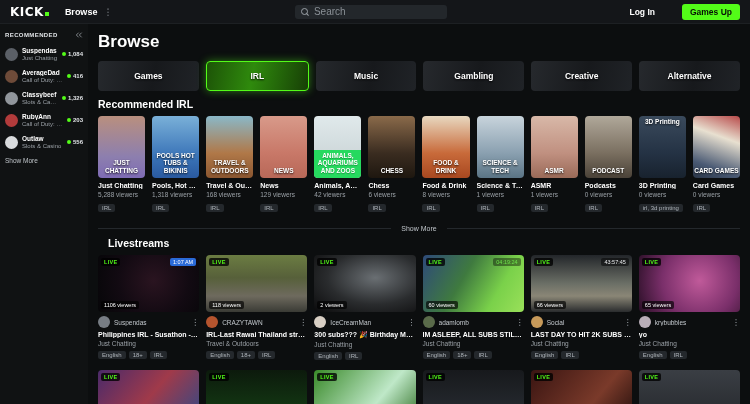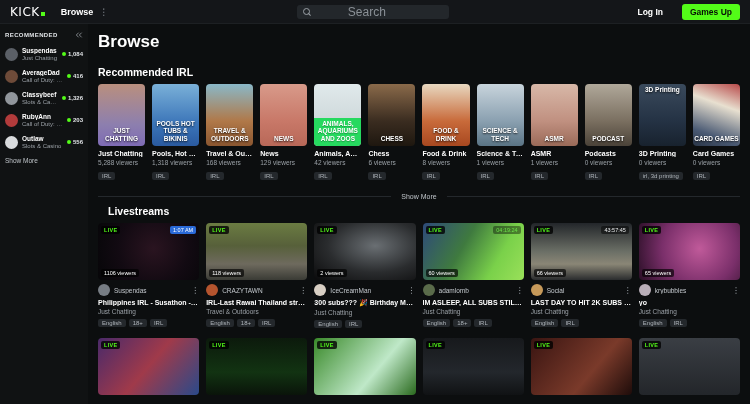--- a/index.html
+++ b/index.html
@@ -3,34 +3,34 @@
 <meta charset="utf-8">
 <style>
   * { margin:0; padding:0; box-sizing:border-box; }
   html,body { background:#000; }
   .page { width:750px; height:404px; background:#0c0e0f; color:#fff;
     font-family:"Liberation Sans",sans-serif; position:relative; overflow:hidden; }
 
   
   .navbar { position:absolute; top:0; left:0; right:0; height:24px; background:#141619;
     display:flex; align-items:center; padding:0 10px; z-index:9; border-bottom:1px solid #1d2023; }
-  .logo { font-family:"DejaVu Sans",sans-serif; font-weight:400; font-size:12px; letter-spacing:.5px; position:relative; }
+  .logo { font-family:"DejaVu Sans",sans-serif; font-weight:700; font-size:12px; letter-spacing:.5px; position:relative; }
   .logo i { display:inline-block; width:4px; height:4px; background:#53fc18; margin-left:1px; }
   .nav-browse { font-size:9px; font-weight:bold; margin-left:16px; cursor:pointer; }
   .nav-dots { color:#9aa0a6; font-size:9px; margin-left:6px; cursor:pointer; }
   .nav-center { flex:1; display:flex; justify-content:center; }
   .searchbox { width:152px; height:14px; background:#23272b; border-radius:3px;
     display:flex; align-items:center; padding:0 6px; gap:5px; }
   .mag { width:8px; height:8px; position:relative; flex:none; }
   .mag::before { content:""; position:absolute; width:5px; height:5px; border:1px solid #9aa0a6; border-radius:50%; top:0; left:0; }
   .mag::after { content:""; position:absolute; width:3px; height:1px; background:#9aa0a6; transform:rotate(45deg); top:6px; left:5px; }
   .searchbox input { background:transparent; border:none; outline:none; color:#cfd4d9;
-    font-size:12px; width:100%; font-family:"Liberation Sans",sans-serif;margin-left:32px; }
+    font-size:10px; width:100%; font-family:"Liberation Sans",sans-serif; }
   .searchbox input::placeholder { color:#8a9096; }
-  .nav-right { display:flex; align-items:center; gap:19px; }
+  .nav-right { display:flex; align-items:center; gap:27px; }
   .login { font-size:8.5px; font-weight:bold; cursor:pointer; }
   .signup { background:#53fc18; color:#081007; font-size:8.5px; font-weight:bold;
     padding:3px 8px; border-radius:3px; cursor:pointer; }
 
   
   .sidebar { position:absolute; top:24px; left:0; bottom:0; width:88px; background:#101213; padding:7px 5px; }
   .side-head { display:flex; justify-content:space-between; align-items:center; margin-bottom:8px; }
   .side-head span { color:#dfe2e5; font-size:6px; font-weight:bold; letter-spacing:.4px; text-transform:uppercase; }
   .chan { display:flex; align-items:center; gap:4px; margin-bottom:8px; cursor:pointer; }
   .chan-av { width:13px; height:13px; border-radius:50%; flex:none; }
@@ -45,21 +45,21 @@
   
   .main { position:absolute; top:24px; left:88px; right:0; bottom:0; padding:6px 10px; overflow:hidden; }
   .h1 { font-size:17px; font-weight:bold; margin:2px 0 9px; }
   .tiles { display:flex; gap:7px; }
   .tile { flex:1; height:30px; border-radius:4px; display:flex; align-items:center; justify-content:center;
     background:linear-gradient(100deg,#26292d,#17191c 55%,#202327); cursor:pointer; overflow:hidden; }
   .tile span { font-size:8.5px; font-weight:bold; text-shadow:0 1px 2px #000; }
   .tile.sel { background:linear-gradient(100deg,#1d5407,#2f8a0d 45%,#173f06);
     border:1px solid #53fc18; box-shadow:0 0 9px rgba(83,252,24,.45); }
 
-  .h2 { font-size:10.5px; font-weight:bold; margin:14px 0 6px; }
+  .h2 { font-size:10.5px; font-weight:bold; margin:7px 0 6px; }
   .cards { display:flex; gap:7px; }
   .card { flex:1; min-width:0; cursor:pointer; }
   .card-img { height:62px; border-radius:4px; position:relative; display:flex; flex-direction:column;
     justify-content:flex-end; overflow:hidden; }
   .card-img.topalign { justify-content:flex-start; }
   .card-ov { width:100%; text-align:center; font-size:6.5px; font-weight:bold; text-transform:uppercase;
     line-height:1.15; padding:2px 1px 4px; text-shadow:0 1px 2px rgba(0,0,0,.85); color:#fff; }
   .card-ov.band { background:#26d95f; text-shadow:0 1px 1px rgba(0,0,0,.3); }
   .card-name { font-size:7px; font-weight:bold; margin-top:4px; white-space:nowrap; overflow:hidden; text-overflow:ellipsis; }
   .card-views { font-size:6.5px; color:#9aa0a6; margin-top:2px; }
@@ -206,20 +206,40 @@
           <span class="dot"></span>
           <span>556</span>
         </span>
     </div>
     <div class="side-more">Show More</div>
   </div>
 
   <div class="main">
     <div class="h1">Browse</div>
 
+    <div class="tiles">
+      <div class="tile">
+          <span>Games</span>
+        </div>
+      <div class="tile sel">
+          <span>IRL</span>
+        </div>
+      <div class="tile">
+          <span>Music</span>
+        </div>
+      <div class="tile">
+          <span>Gambling</span>
+        </div>
+      <div class="tile">
+          <span>Creative</span>
+        </div>
+      <div class="tile">
+          <span>Alternative</span>
+        </div>
+    </div>
 
     <div class="h2">Recommended IRL</div>
 
     <div class="cards">
       <div class="card">
         <div class="card-img c0">
             <div class="card-ov">JUST CHATTING</div>
           </div>
         <div class="card-name">Just Chatting</div>
         <div class="card-views">5,288 viewers</div>

